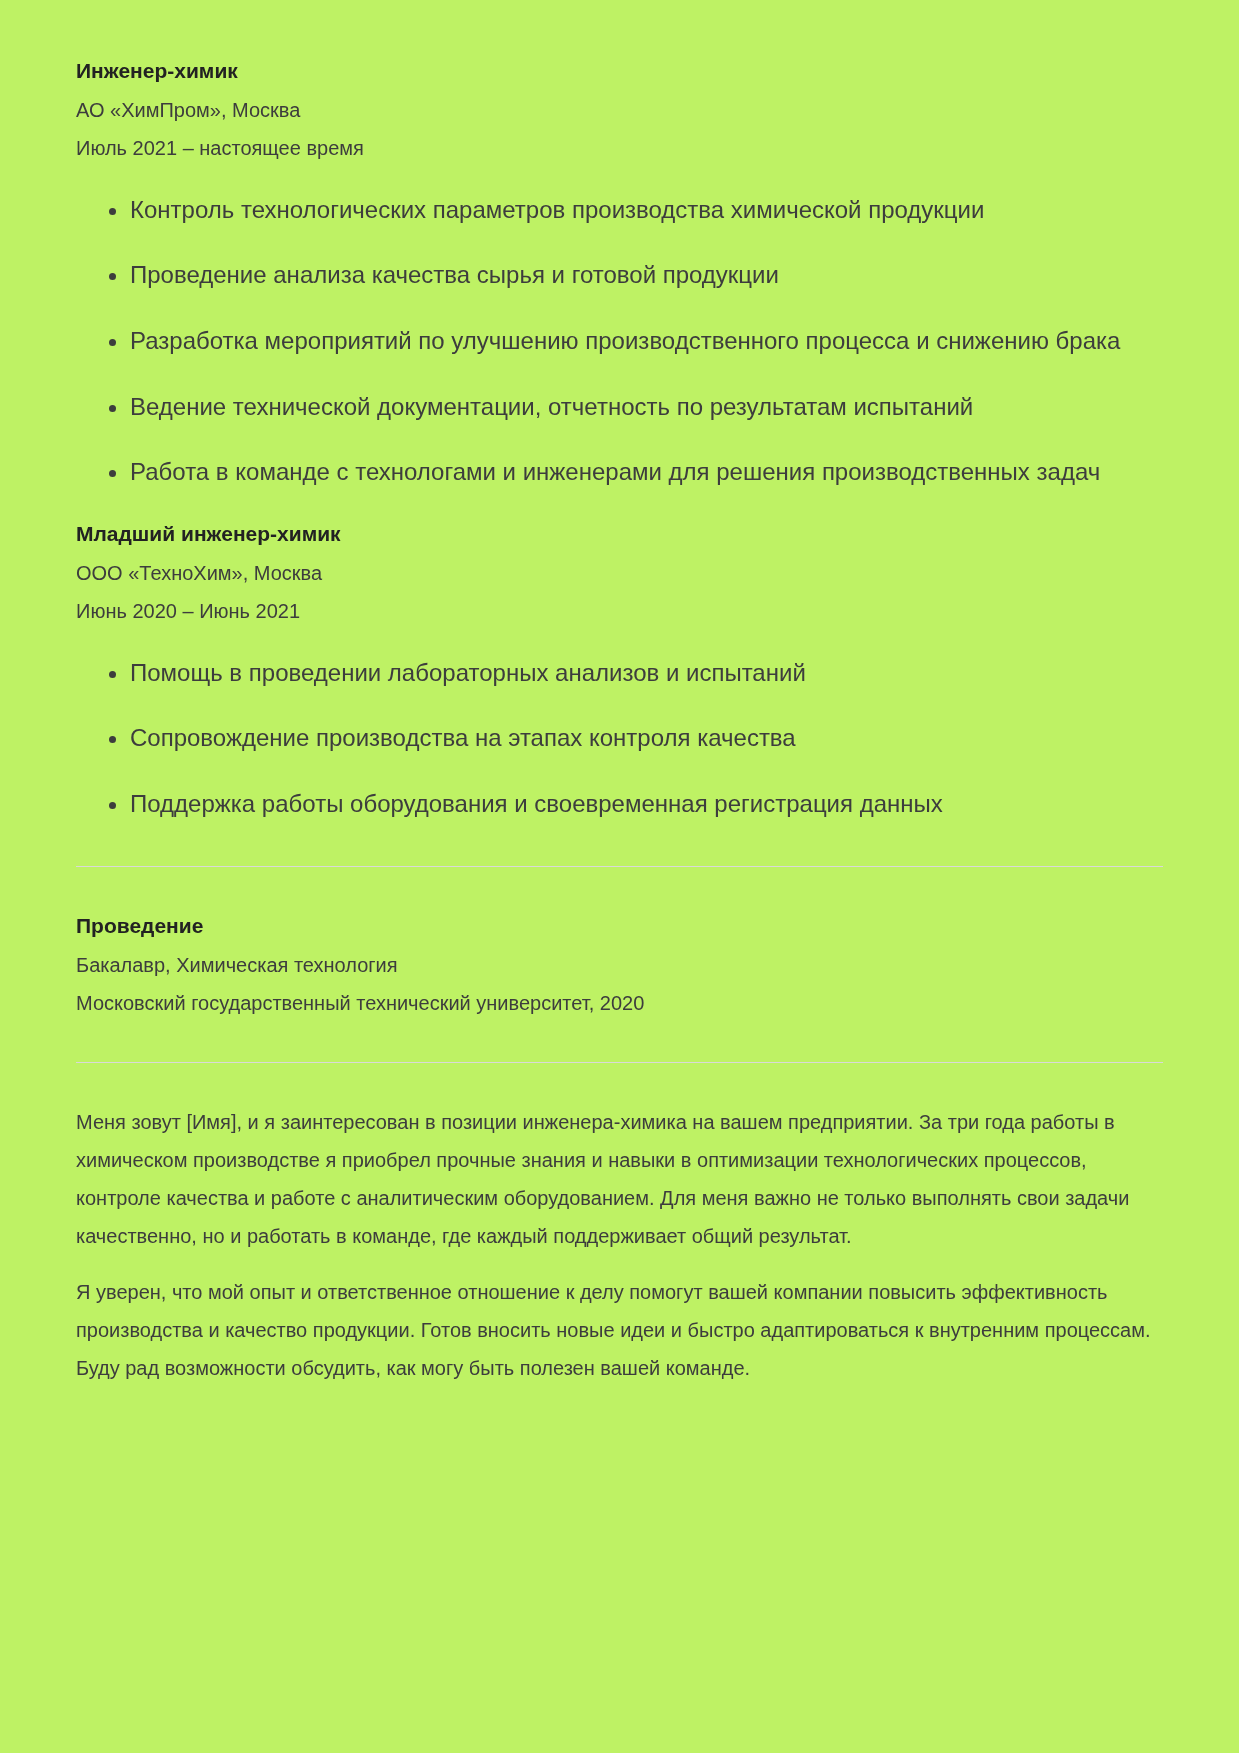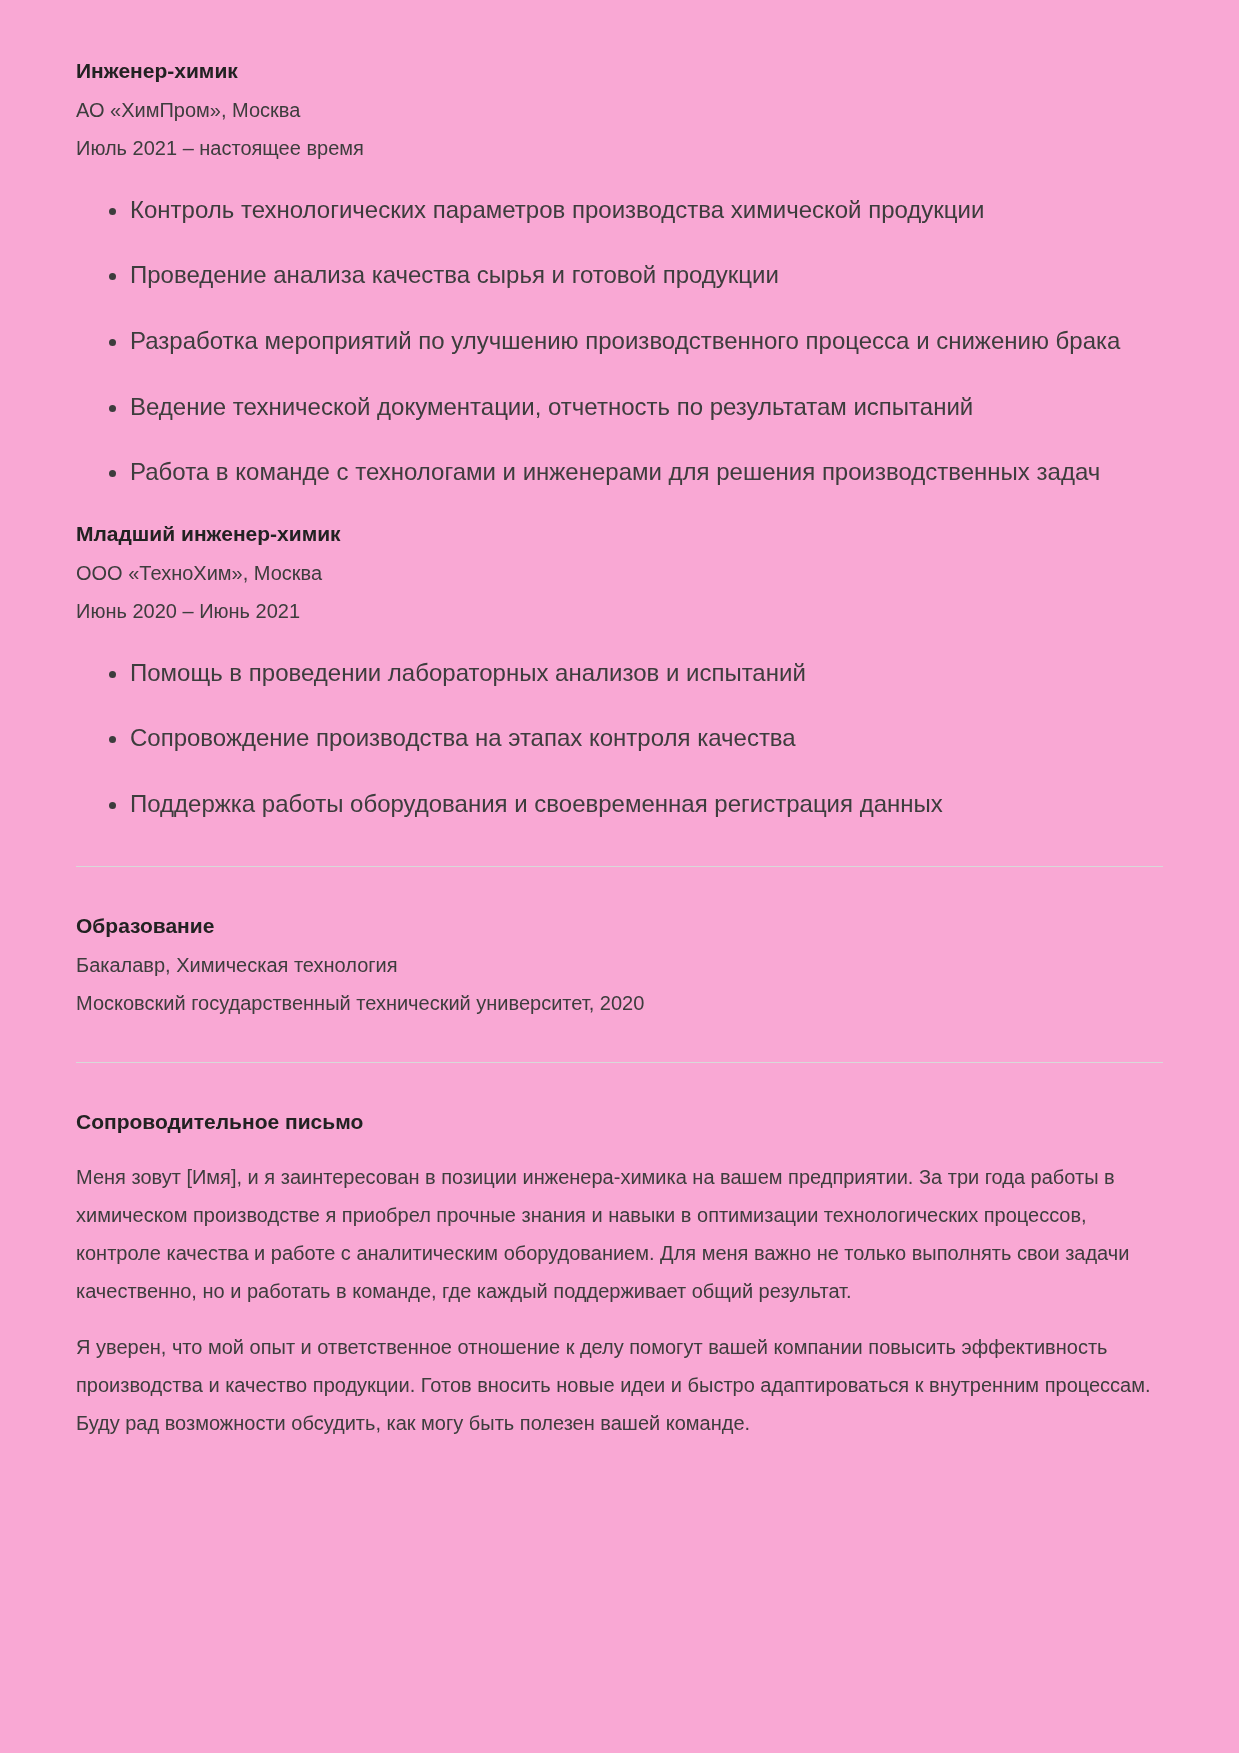--- a/index.html
+++ b/index.html
@@ -10,21 +10,21 @@
   }
   body {
     font-family: "Liberation Sans", "DejaVu Sans", sans-serif;
     color: #3d3d3d;
     -webkit-font-smoothing: antialiased;
   }
   .page {
     width: 1239px;
     min-height: 1753px;
     margin: 0 auto;
-    background: #f9a8d4;
+    background: #bef264;
     padding: 52px 76px 60px 76px;
   }
   .job { margin-bottom: 6px; }
   .job-title, .section-heading {
     font-size: 21px;
     font-weight: 700;
     color: #222222;
     margin: 0;
     line-height: 1.85;
   }
@@ -90,26 +90,25 @@
         <li>Сопровождение производства на этапах контроля качества</li>
         <li>Поддержка работы оборудования и своевременная регистрация данных</li>
       </ul>
     </div>
 
   </section>
 
   <hr class="divider">
 
   <section class="edu-block">
-    <h2 class="section-heading">Образование</h2>
+    <h2 class="section-heading">Проведение</h2>
     <p class="meta-line">Бакалавр, Химическая технология</p>
     <p class="meta-line">Московский государственный технический университет, 2020</p>
   </section>
 
   <hr class="divider">
 
   <section class="cover-letter">
-    <h2 class="section-heading">Сопроводительное письмо</h2>
     <p class="cl-paragraph">Меня зовут [Имя], и я заинтересован в позиции инженера-химика на вашем предприятии. За три года работы в химическом производстве я приобрел прочные знания и навыки в оптимизации технологических процессов, контроле качества и работе с аналитическим оборудованием. Для меня важно не только выполнять свои задачи качественно, но и работать в команде, где каждый поддерживает общий результат.</p>
     <p class="cl-paragraph">Я уверен, что мой опыт и ответственное отношение к делу помогут вашей компании повысить эффективность производства и качество продукции. Готов вносить новые идеи и быстро адаптироваться к внутренним процессам. Буду рад возможности обсудить, как могу быть полезен вашей команде.</p>
   </section>
 
 </div>
 
 </body></html>

